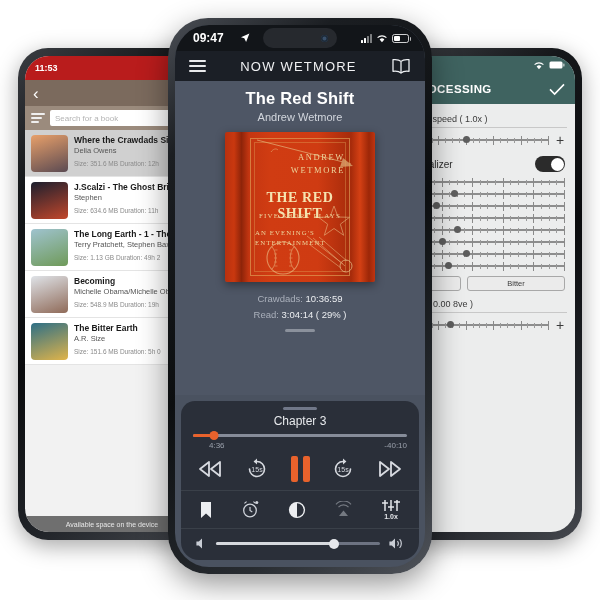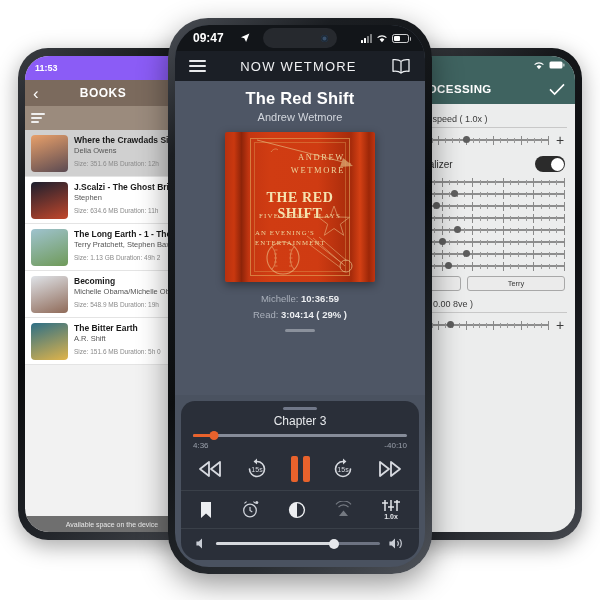--- a/index.html
+++ b/index.html
@@ -13,21 +13,21 @@
 
   
   .phone { position: absolute; border-radius: 34px; overflow: hidden;
            background: linear-gradient(140deg,#3a3d42 0%, #15171a 22%, #0a0b0d 50%, #22252a 78%, #45484e 100%);
            box-shadow: 0 6px 22px rgba(0,0,0,.35); }
   .screen { position: absolute; overflow: hidden; background:#fff; }
 
   
   #phone-left { left: 18px; top: 48px; width: 188px; height: 492px; border-radius: 30px; }
   #phone-left .screen { left: 7px; top: 8px; right: 7px; bottom: 8px; border-radius: 24px; background:#f2f2f2; }
-  .l-status { height: 20px; background:#8b5cf6; color:#fff; font-size:9px; display:flex;
+  .l-status { height: 20px; background:#b91c1c; color:#fff; font-size:9px; display:flex;
               align-items:center; padding:12px 10px; font-weight:700; }
   .l-nav { height: 26px; background:#7b6a5d; color:#fff; display:flex; align-items:center;
            padding:0 8px; position:relative; }
   .l-back { font-size: 17px; line-height: 1; font-weight: 300; }
   .l-nav-title { position:absolute; left:0; right:0; text-align:center; font-size:12px;
                  font-weight:700; letter-spacing:.5px; padding-right:18px; }
   .l-search-row { height:24px; background:#9b8b7d; display:flex; align-items:center; gap:5px; padding:0 6px; }
   .l-filter { width:14px; display:flex; flex-direction:column; gap:2px; }
   .l-filter i { display:block; height:2px; background:#efefef; border-radius:1px; }
   .l-filter i:nth-child(1){ width:14px; } .l-filter i:nth-child(2){ width:11px; } .l-filter i:nth-child(3){ width:8px; }
@@ -123,33 +123,33 @@
   .cv-title { top:58px; font-size:14px; letter-spacing:.6px; color:#f5e3b0; font-weight:700; }
   .cv-s1 { top:80px; font-size:7px; letter-spacing:1.2px; }
   .cv-s2 { top:96px; font-size:6.8px; letter-spacing:1.1px; line-height:1.5; text-align:left; left:30px; }
   .cover-star { position:absolute; right:24px; top:72px; width:34px; height:34px; opacity:.5; }
   .cover-ball { position:absolute; left:40px; bottom:6px; width:36px; height:36px; opacity:.55; }
   .cover-streak { position:absolute; left:30px; top:6px; width:100px; height:34px; opacity:.6; }
   .cover-comet { position:absolute; right:22px; bottom:8px; width:48px; height:40px; opacity:.65; }
 
   .c-durations { margin-top:9px; text-align:center; line-height:1.65; }
   .c-durations div { font-size:9.5px; color:#aab0bb; }
-  .c-durations b { color:#eceef1; font-weight:700; }
+  .c-durations b { color:#eceef1; font-weight:400; }
   .c-grab { width:30px; height:3px; border-radius:2px; background:#8b919c; margin:7px auto 0; }
 
   .c-player { background:#2a2f39; border-radius:14px 14px 18px 18px; margin:6px 6px 7px;
               padding:6px 0 0; flex:none; }
   .c-ptop { width:34px; height:3px; border-radius:2px; background:#717889; margin:0 auto 4px; }
   .c-chapter { text-align:center; font-size:12px; color:#e7e9ec; padding-bottom:6px; }
   .c-progress { padding:0 12px; }
   .c-ptrack { position:relative; height:3px; background:#868c99; border-radius:2px; }
   .c-pfill { position:absolute; left:0; top:0; height:3px; width:10%; background:#e8622c; border-radius:2px; }
   .c-pthumb { position:absolute; left:10%; top:-3px; width:9px; height:9px; border-radius:50%;
               background:#e8622c; transform:translateX(-50%); }
-  .c-ptimes { display:flex; justify-content:space-between; font-size:8px; color:#9aa0ab; margin-top:4px; }
+  .c-ptimes { display:flex; justify-content:space-between; font-size:8px; color:#9aa0ab; margin-top:4px;margin-left:16px; }
   .c-transport { display:flex; align-items:center; justify-content:space-between;
                  padding:6px 16px 8px; border-bottom:1px solid #3a4049; }
   .c-transport > div { display:flex; align-items:center; justify-content:center; }
   .c-pause { display:flex; gap:5px; }
   .c-pause i { display:block; width:7px; height:26px; border-radius:2px; background:#e8622c; }
   .c-tools { display:flex; align-items:center; justify-content:space-between;
              padding:8px 18px; border-bottom:1px solid #3a4049; }
   .c-speed { display:flex; flex-direction:column; align-items:center; gap:1px; color:#e4e6ea; }
   .c-speed span { font-size:7px; font-weight:700; }
   .c-volume { display:flex; align-items:center; gap:8px; padding:8px 14px 10px; }
@@ -164,28 +164,28 @@
 
 <div class="stage">
 
   <div class="phone" id="phone-left">
     <div class="screen">
       <div class="l-status">
         <span>11:53</span>
       </div>
       <div class="l-nav">
         <span class="l-back">‹</span>
-        <span class="l-nav-title">BOOKS</span>
       </div>
       <div class="l-search-row">
         <span class="l-filter">
             <i></i>
             <i></i>
             <i></i>
           </span>
+        <div class="l-search">Search for a book</div>
       </div>
       <div class="l-list" id="left-book-list">
           <div class="l-row sel">
             <div class="l-thumb" style="background:linear-gradient(160deg,#e8a06a 0%,#5b4a52 100%)"></div>
             <div class="l-meta">
               <div class="l-title">Where the Crawdads Sin</div>
               <div class="l-author">Delia Owens</div>
               <div class="l-sub">Size: 351.6 MB  Duration: 12h</div>
             </div>
           </div>
@@ -210,21 +210,21 @@
             <div class="l-meta">
               <div class="l-title">Becoming</div>
               <div class="l-author">Michelle Obama/Michelle Oba</div>
               <div class="l-sub">Size: 548.9 MB  Duration: 19h</div>
             </div>
           </div>
           <div class="l-row">
             <div class="l-thumb" style="background:linear-gradient(160deg,#2d6f86 0%,#e0b44a 100%)"></div>
             <div class="l-meta">
               <div class="l-title">The Bitter Earth</div>
-              <div class="l-author">A.R. Shift</div>
+              <div class="l-author">A.R. Size</div>
               <div class="l-sub">Size: 151.6 MB  Duration: 5h 0</div>
             </div>
           </div>
         </div>
       <div class="l-footer">Available space on the device</div>
     </div>
   </div>
 
   <div class="phone" id="phone-right">
     <div class="screen">
@@ -520,21 +520,21 @@
                   <i></i>
                   <i class="tall"></i>
                 </div>
                 <div class="r-thumb" style="left:22%"></div>
               </div>
             </div>
           </div>
 
         <div class="r-btn-row">
           <div class="r-btn"></div>
-          <div class="r-btn" style="flex:2;">Terry</div>
+          <div class="r-btn" style="flex:2;">Bitter</div>
         </div>
 
         <div class="r-label">itch ( 0.00 8ve )</div>
         <div class="r-divider"></div>
         <div class="r-slider-row">
           <div class="r-track">
             <div class="line"></div>
             <div class="ticks" id="pitch-ticks">
                 <i class="tall"></i>
                 <i></i>
@@ -645,21 +645,21 @@
             </svg>
           </div>
           <div class="cover-txt cv-author">ANDREW WETMORE</div>
           <div class="cover-txt cv-title">THE RED SHIFT</div>
           <div class="cover-txt cv-s1">FIVE SHORT PLAYS</div>
           <div class="cover-txt cv-s2">AN EVENING'S ENTERTAINMENT</div>
         </div>
 
         <div class="c-durations">
           <div>
-            <span>Michelle:</span>
+            <span>Crawdads:</span>
             <b>10:36:59</b>
           </div>
           <div>
             <span>Read:</span>
             <b>3:04:14 ( 29% )</b>
           </div>
         </div>
         <div class="c-grab"></div>
       </div>
 

